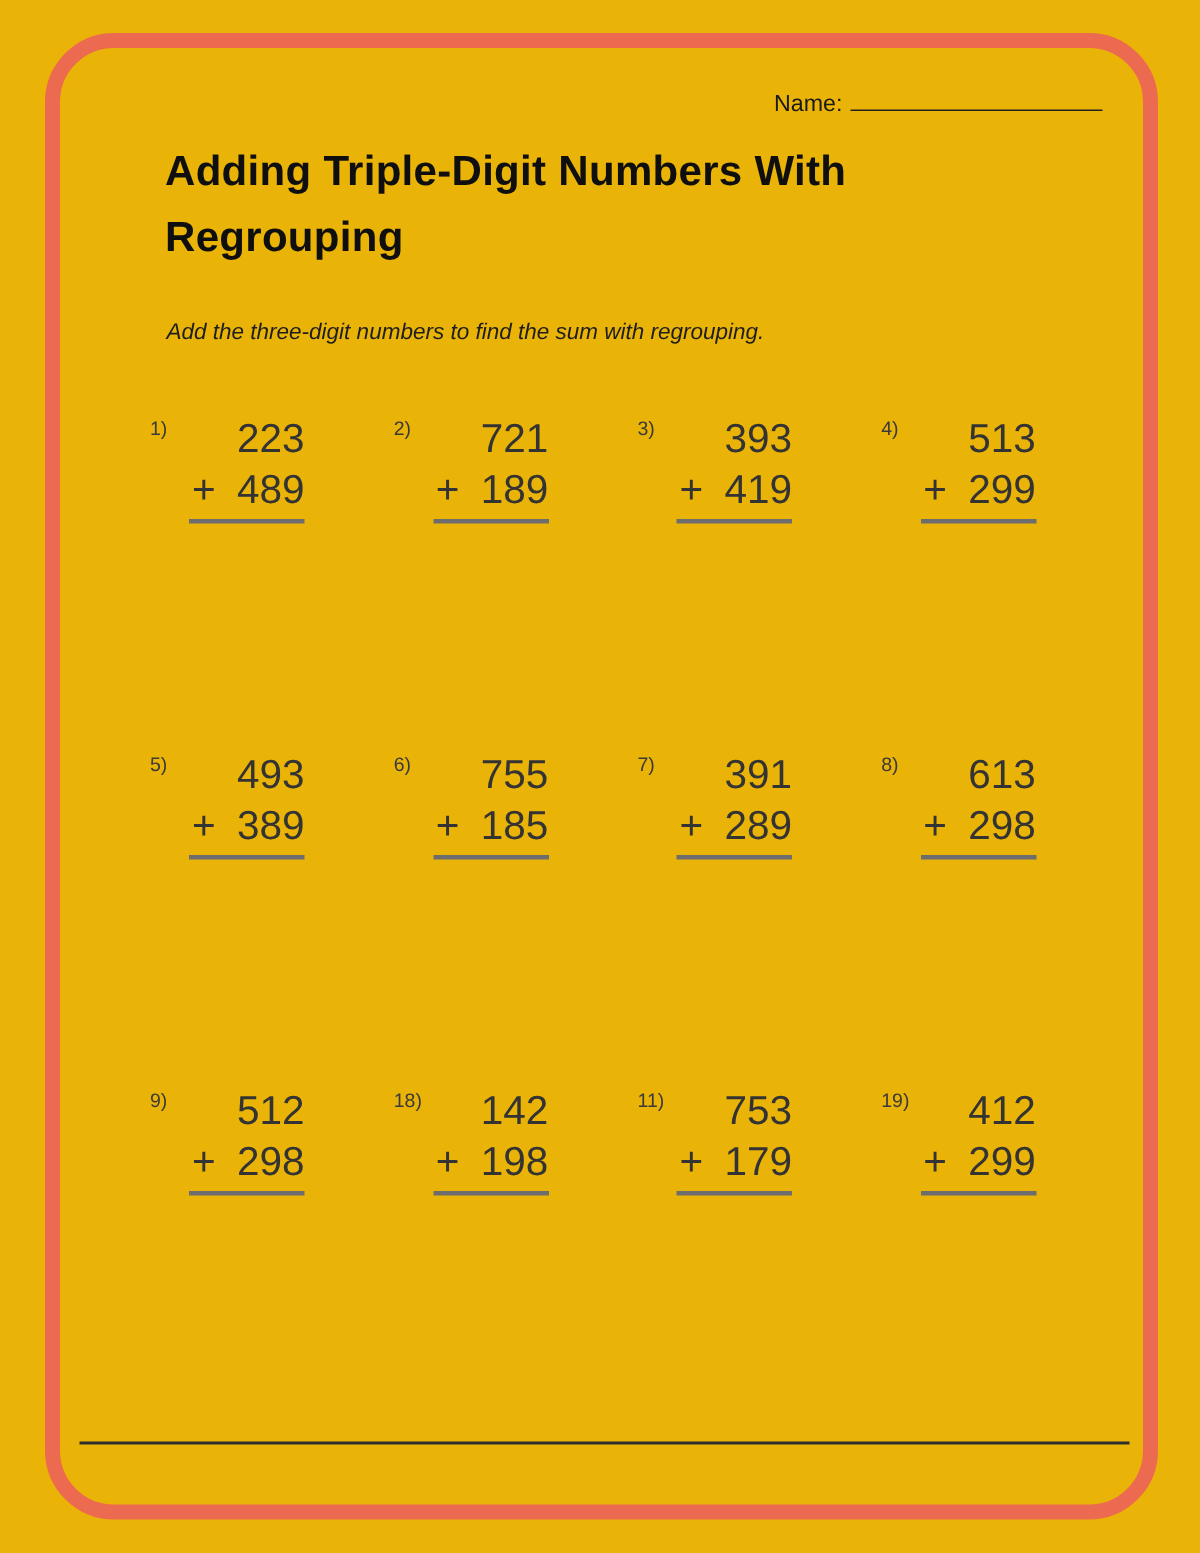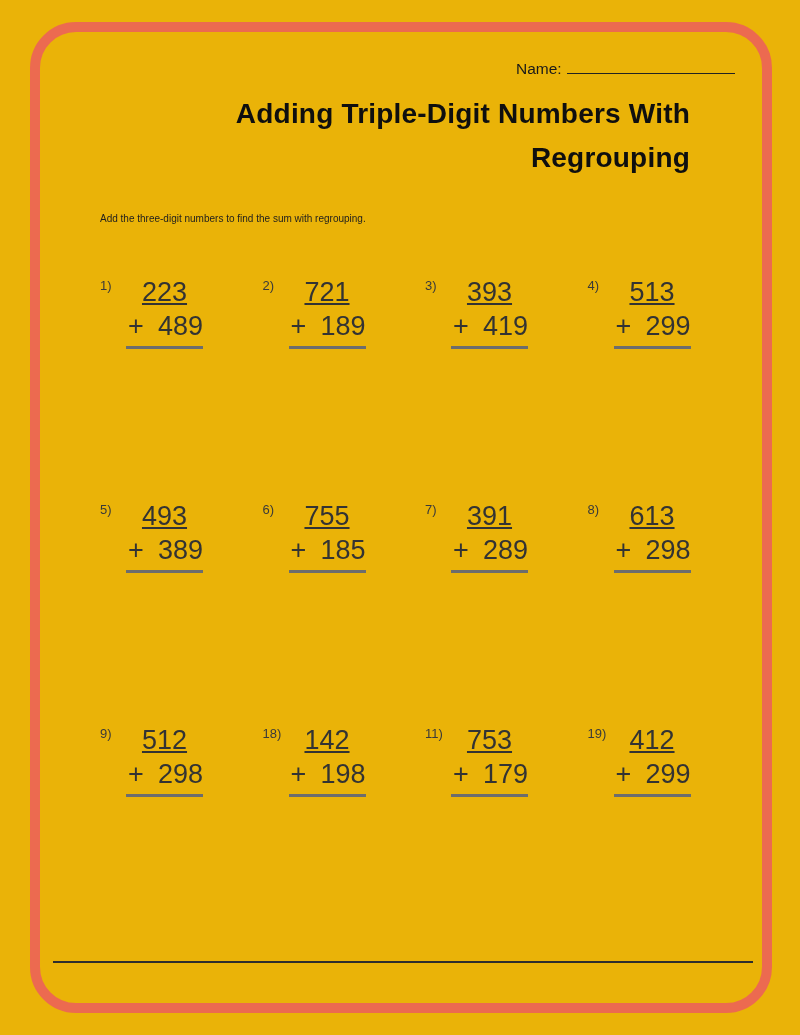--- a/index.html
+++ b/index.html
@@ -40,34 +40,35 @@
     border-bottom: 1.6px solid #222222;
     margin-left: 5px;
     vertical-align: baseline;
   }
   .title {
     position: absolute;
     top: 92px;
     left: 110px;
     width: 580px;
     margin: 0;
-    text-align: right;
+    text-align: left;
     font-size: 28px;
     font-weight: 700;
     line-height: 44px;
     color: #0f0f0f;
     letter-spacing: 0.2px;
   }
   .instruction {
     position: absolute;
     top: 213px;
-    left: 100px;
+    left: 111px;
     margin: 0;
-    font-size: 10px;
+    font-size: 15px;
     color: #1e1e1e;
+    font-style: italic;
   }
   .row {
     position: absolute;
     left: 100px;
     display: grid;
     grid-template-columns: repeat(4, 162.5px);
   }
   .row-1 { top: 277px; }
   .row-2 { top: 501px; }
   .row-3 { top: 725px; }
@@ -81,23 +82,22 @@
     width: 26px;
     flex: 0 0 26px;
     margin-top: 1px;
   }
   .p-stack {
     width: 77px;
   }
   .p-top {
     font-size: 27px;
     color: #333333;
-    text-align: center;
+    text-align: right;
     line-height: 30px;
-    text-decoration: underline;
   }
   .p-bottom {
     display: flex;
     justify-content: space-between;
     align-items: baseline;
     font-size: 27px;
     color: #333333;
     line-height: 30px;
     margin-top: 4px;
   }

